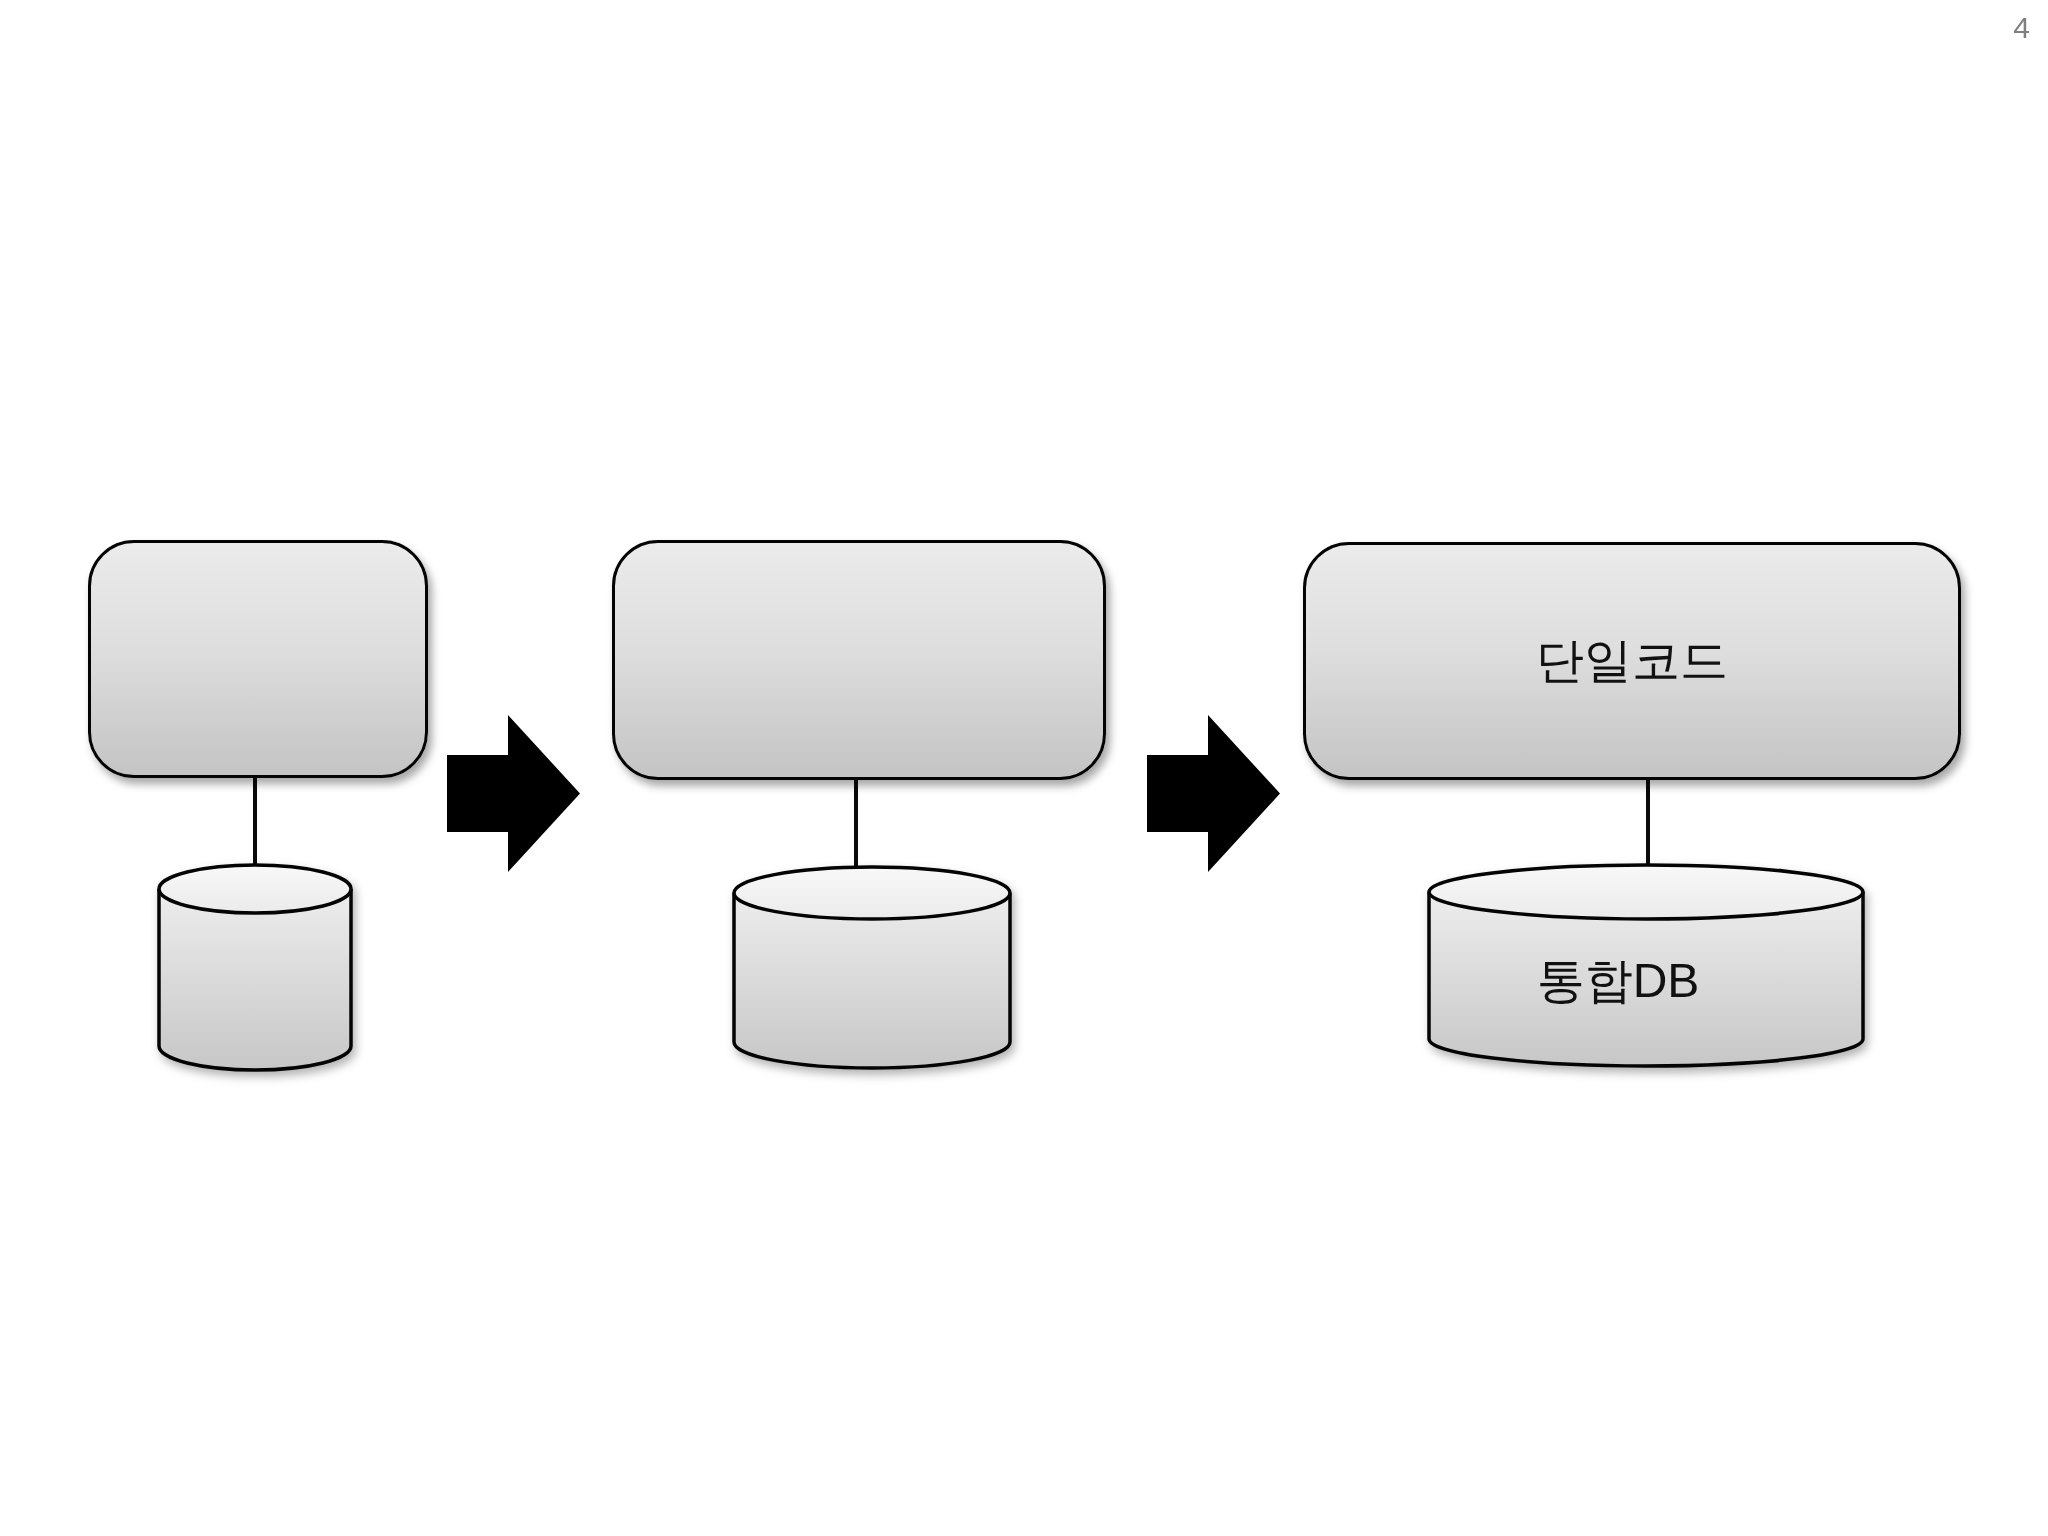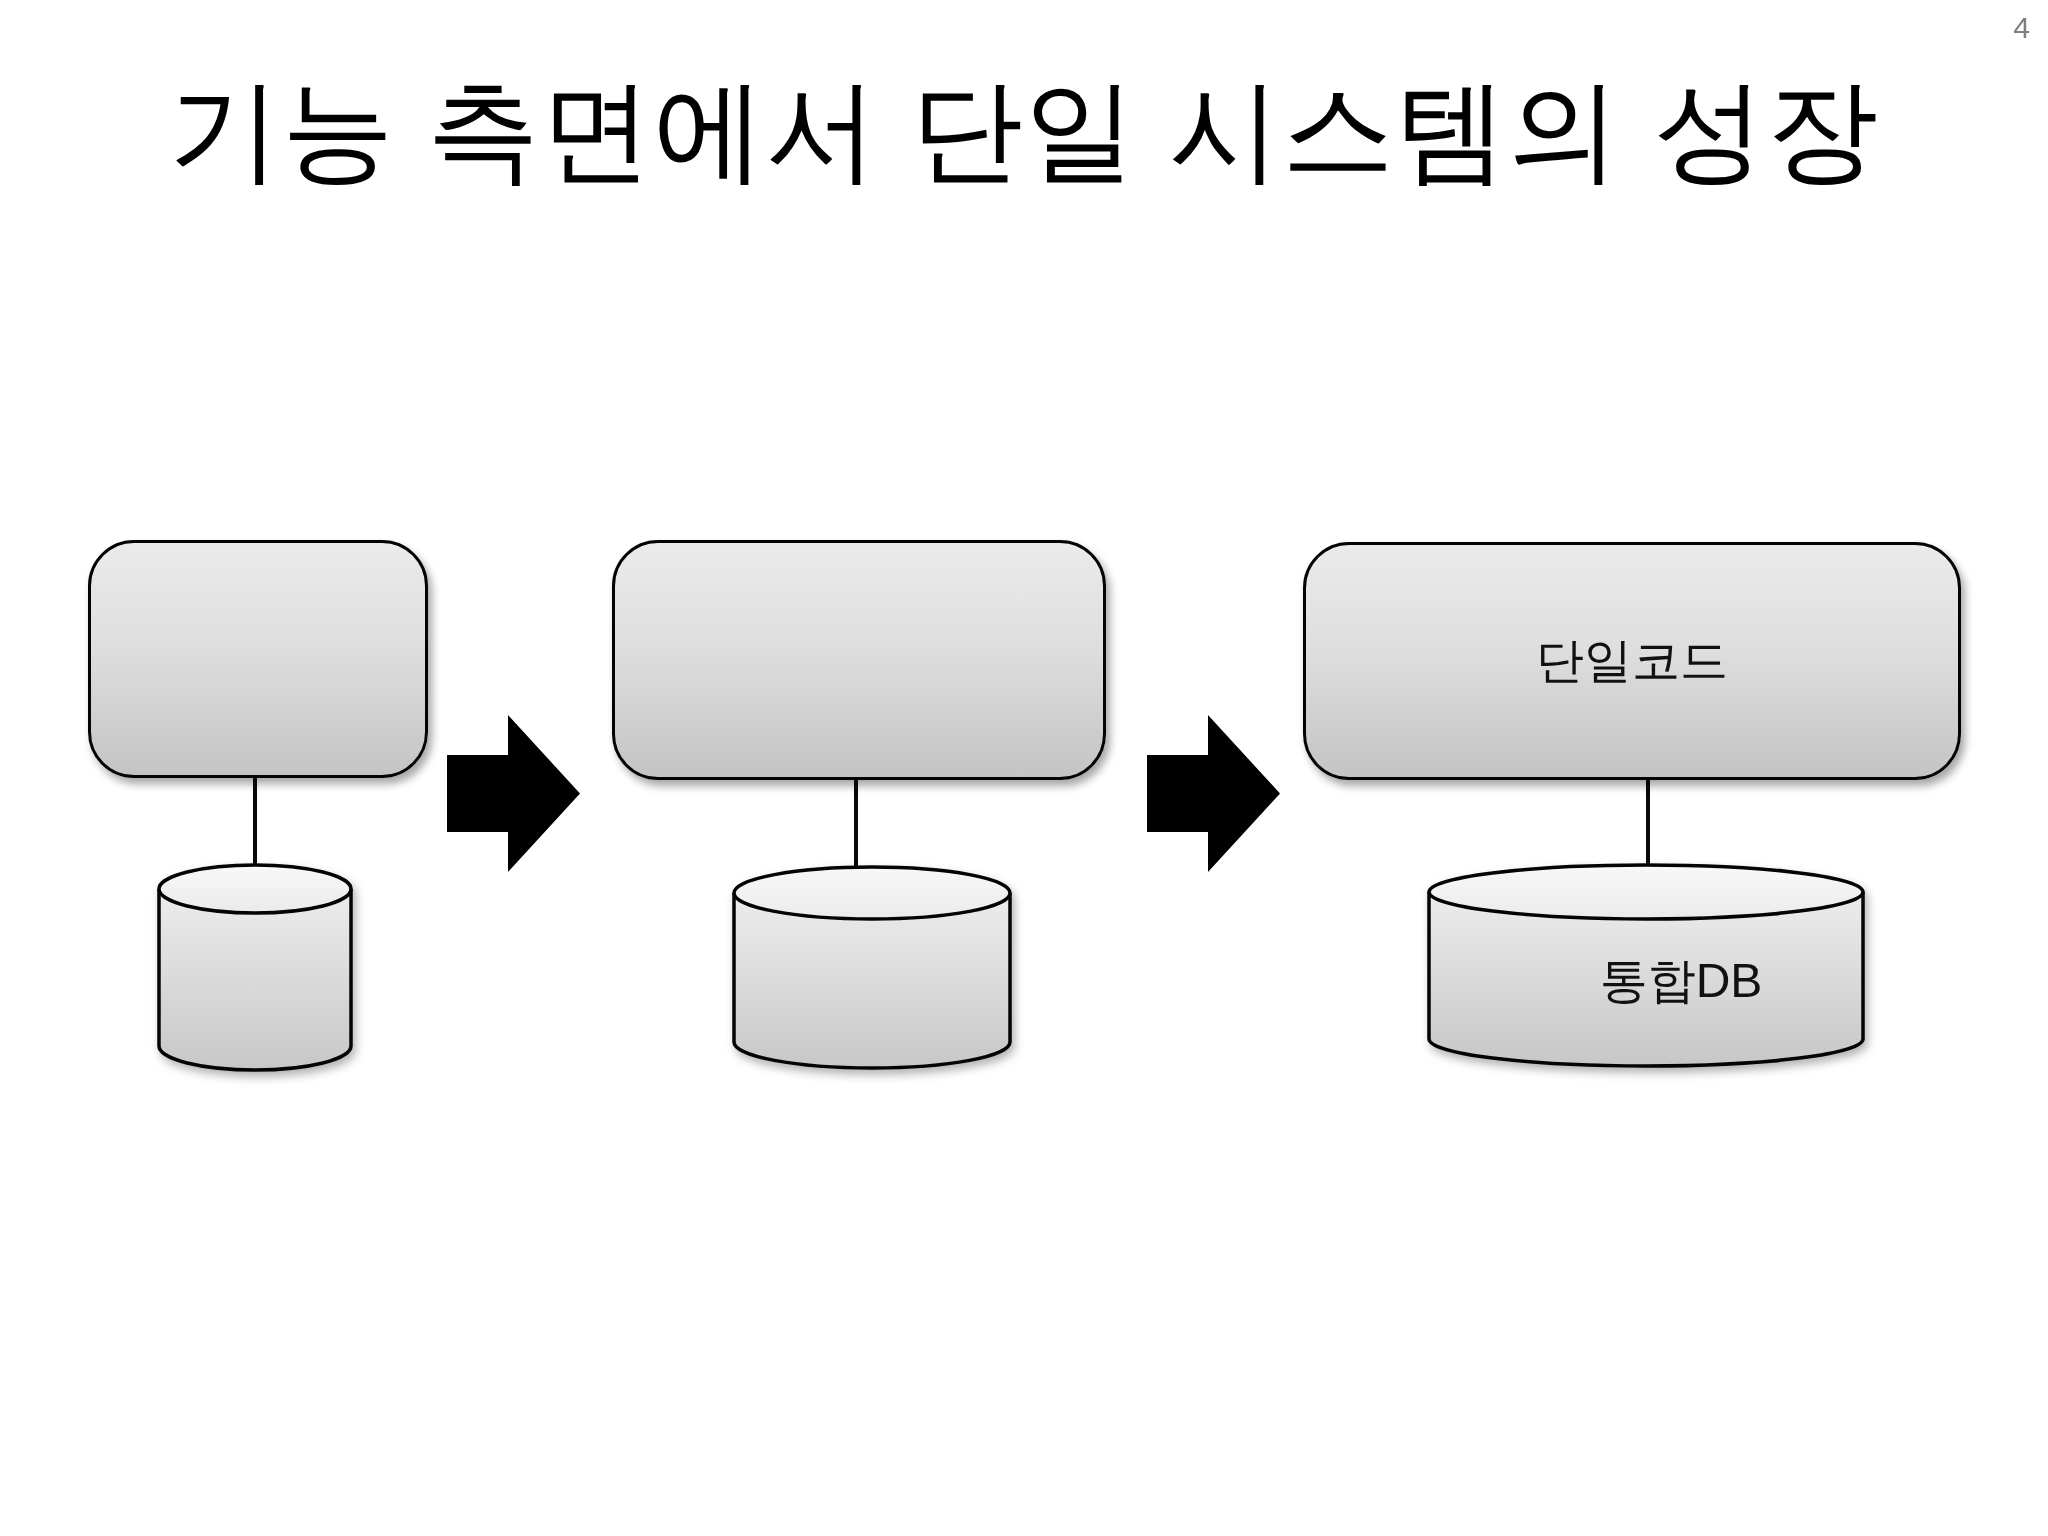--- a/index.html
+++ b/index.html
@@ -69,21 +69,21 @@
   
   .db-cylinder {
     position: absolute;
     filter: drop-shadow(3px 5px 5px rgba(0,0,0,0.30));
   }
   .cyl-1 { left: 157px;  top: 863px; }
   .cyl-2 { left: 732px;  top: 865px; }
   .cyl-3 { left: 1427px; top: 863px; }
   .db-label-overlay {
     position: absolute;
-    left: 1461px;
+    left: 1398px;
     top: 863px;
     width: 440px;
     height: 205px;
     display: flex;
     align-items: center;
     justify-content: center;
     padding-top: 30px;
     box-sizing: border-box;
     pointer-events: none;
   }
@@ -114,21 +114,20 @@
       </linearGradient>
       <linearGradient id="cylTopGrad" x1="0" y1="0" x2="0" y2="1">
         <stop offset="0" stop-color="#f8f8f8"></stop>
         <stop offset="1" stop-color="#ebebeb"></stop>
       </linearGradient>
     </defs>
   </svg>
 
   <div class="page-number">4</div>
 
-  <h1 class="slide-title">기능 측면에서 단일 시스템의 성장</h1>
 
   <div class="connector connector-1"></div>
   <div class="connector connector-2"></div>
   <div class="connector connector-3"></div>
 
   <div class="app-box box-1">
     <span class="box-label"></span>
   </div>
   <svg class="db-cylinder cyl-1" width="196" height="209" viewBox="0 0 196 209">
     <path d="M 2 26 L 2 183 A 96 24 0 0 0 194 183 L 194 26" fill="url(#cylBodyGrad)" stroke="#040404" stroke-width="3.5"></path>

